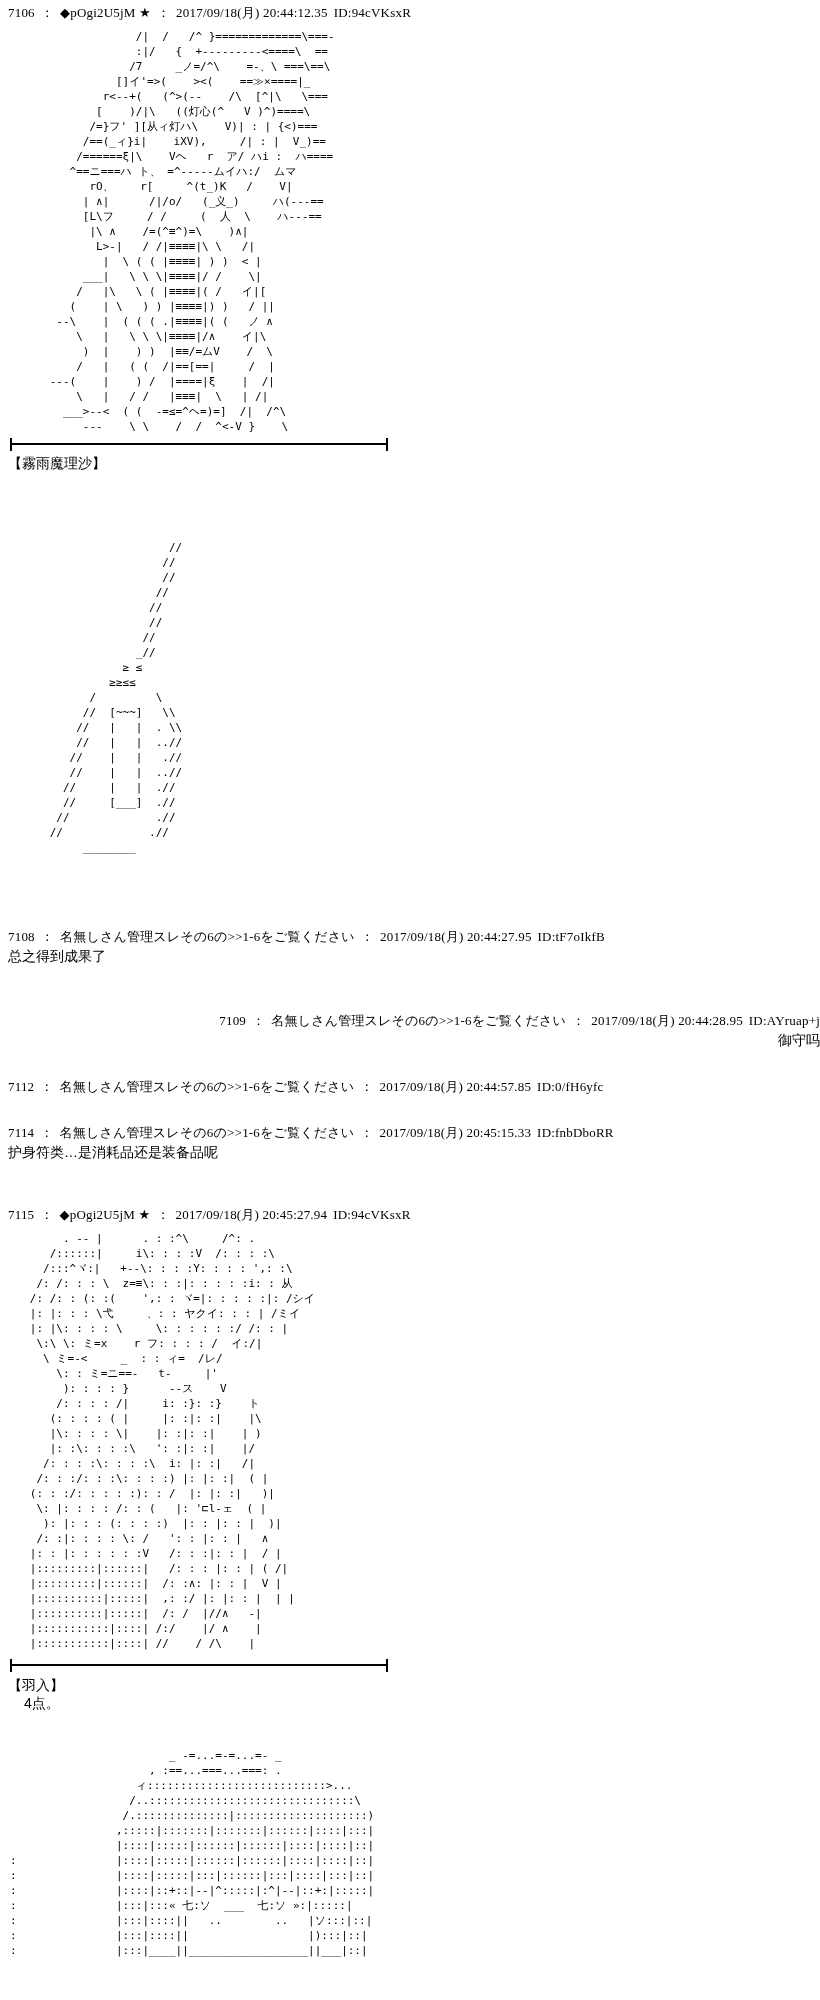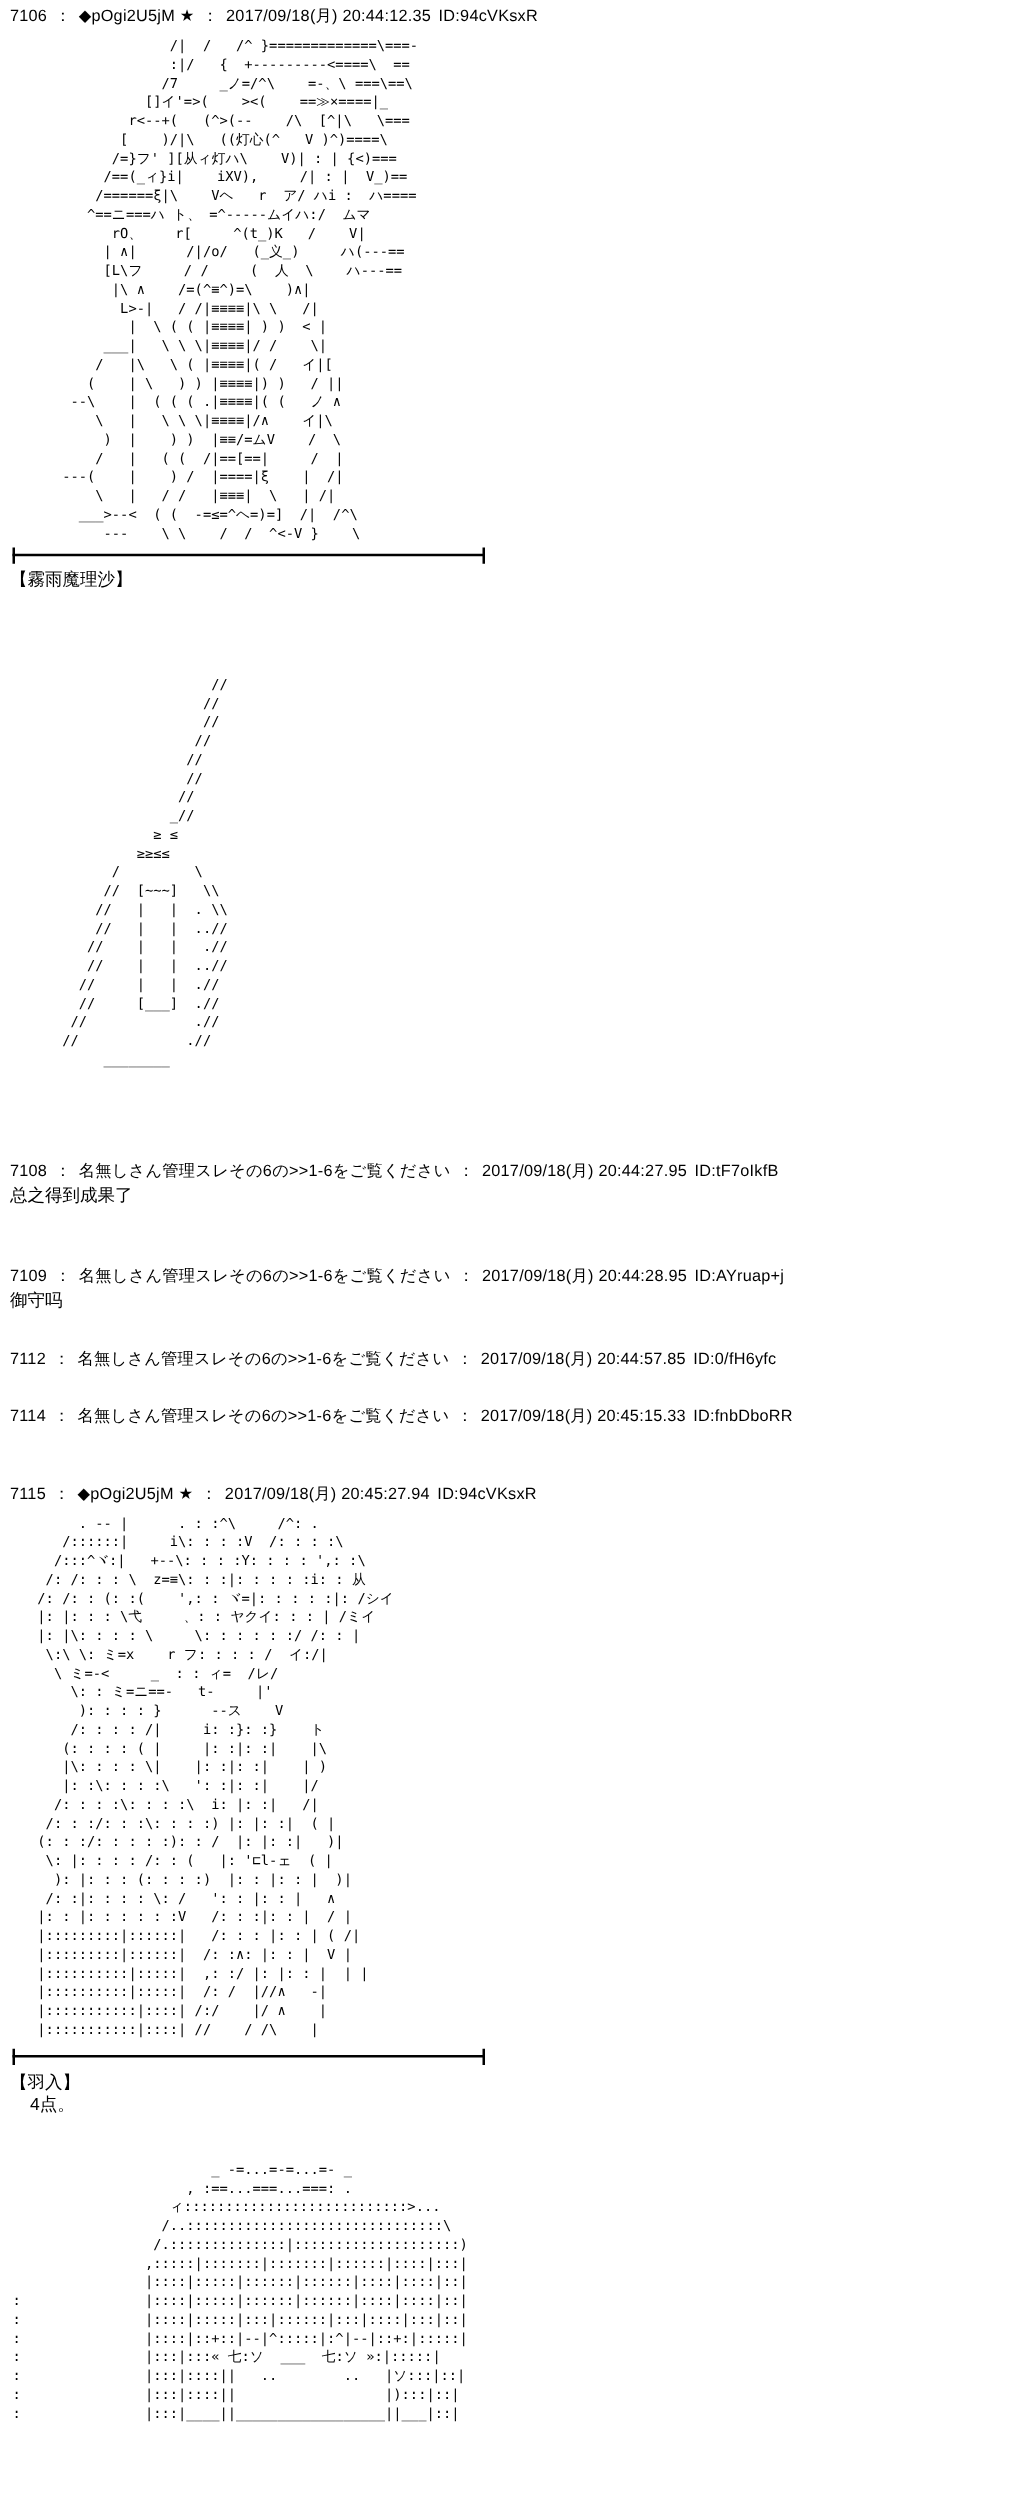--- a/index.html
+++ b/index.html
@@ -5,21 +5,21 @@
   * { box-sizing: border-box; }
   html, body { margin:0; padding:0; }
   body {
     width: 820px; height: 2000px; overflow: hidden;
     background: #ffffff; color: #000000;
     font-family: "Liberation Sans", sans-serif;
   }
   .thread { width: 820px; }
   .post-header {
     font-size: 13px; line-height: 16px; padding: 0 0 0 8px;
-    white-space: nowrap; letter-spacing: 0.2px;
+    white-space: nowrap; letter-spacing: 0.2px; font-family: Liberation Serif, serif;
   }
   .post-header .sep { margin: 0 6px; }
   .post-header .pid { margin-left: 6px; }
   .aa {
     font-family: "DejaVu Sans Mono", monospace;
     font-size: 11px; line-height: 15px;
     margin: 0; padding: 0; white-space: pre;
   }
   .aa1 { margin: 8px 0 0 10px; }
   .aa2 { margin: 68px 0 0 10px; }
@@ -32,21 +32,21 @@
   }
   .rule::before { left:0; }
   .rule::after { right:0; }
   .rule2 { margin-top: 8px; }
   .speaker { font-size: 14px; line-height: 17px; margin: 4px 0 0 8px; }
   .speaker2 { margin-top: 5px; }
   .dialogue { font-size: 14px; line-height: 17px; margin: 1px 0 0 24px; }
   .reply-body { font-size: 14px; line-height: 17px; margin: 3px 0 0 8px; }
   .p7106 { padding-top: 5px; }
   .p7108 { margin-top: 74px; }
-  .p7109 { margin-top: 48px; }
+  .p7109 { margin-top: 48px; text-align: right; }
   .p7112 { margin-top: 30px; }
   .p7114 { margin-top: 30px; }
   .p7115 { margin-top: 46px; }
 </style>
 </head>
 <body>
 
 <div class="thread">
 
   <div class="post p7106">
@@ -124,20 +124,21 @@
   <div class="post p7112">
     <div class="post-header">
       <span>7112</span><span class="sep">：</span><span>名無しさん管理スレその6の&gt;&gt;1-6をご覧ください</span><span class="sep">：</span><span>2017/09/18(月) 20:44:57.85</span><span class="pid">ID:0/fH6yfc</span>
     </div>
   </div>
 
   <div class="post p7114">
     <div class="post-header">
       <span>7114</span><span class="sep">：</span><span>名無しさん管理スレその6の&gt;&gt;1-6をご覧ください</span><span class="sep">：</span><span>2017/09/18(月) 20:45:15.33</span><span class="pid">ID:fnbDboRR</span>
     </div>
+    <div class="reply-body">护身符类…是消耗品还是装备品呢</div>
   </div>
 
   <div class="post p7115">
     <div class="post-header">
       <span>7115</span><span class="sep">：</span><span>◆pOgi2U5jM ★</span><span class="sep">：</span><span>2017/09/18(月) 20:45:27.94</span><span class="pid">ID:94cVKsxR</span>
     </div>
     <pre class="aa aa3">        . -‐ |      . : :^\     /^: .
       /::::::|     i\: : : :V  /: : : :\
      /:::^ヾ:|   +--\: : : :Y: : : : ',: :\
     /: /: : : \  z=≡\: : :|: : : : :i: : 从

